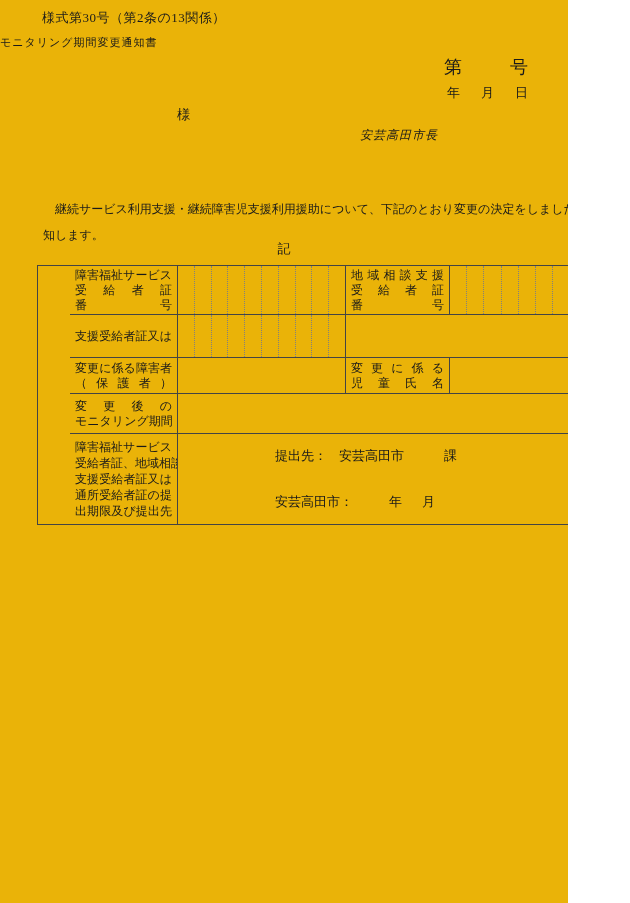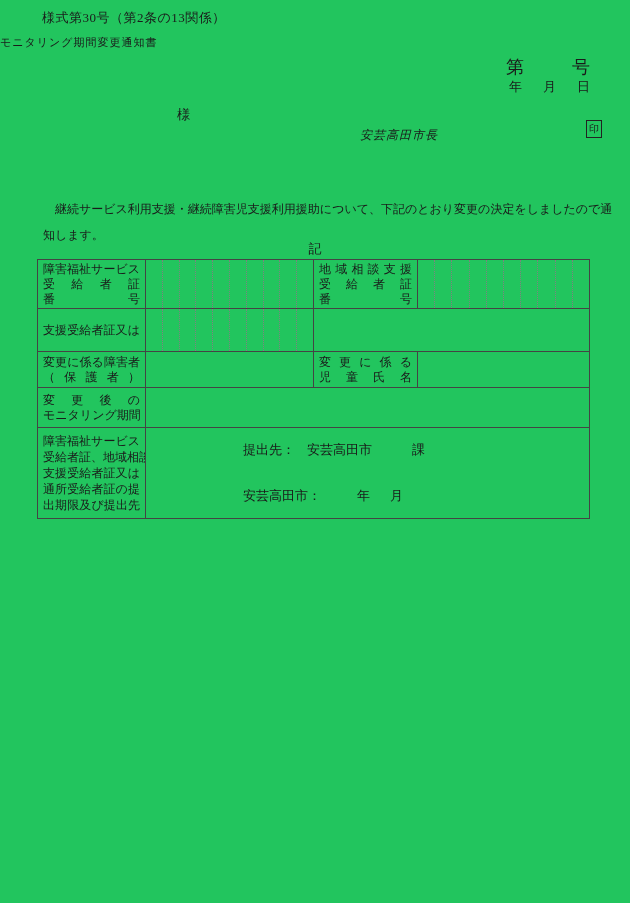--- a/index.html
+++ b/index.html
@@ -1,51 +1,52 @@
 <!DOCTYPE html>
 <html><head>
 <meta charset="utf-8">
 <style>
   html,body { margin:0; padding:0; background:#ffffff; }
   .page {
     position:relative;
-    width:630px; height:903px;
-    background:#22c55e;
+    width:568px; height:903px;
+    background:#eab308;
     color:#1a1a1a;
     font-family:"Liberation Serif","DejaVu Serif",serif;
     overflow:hidden;
   }
   .abs { position:absolute; }
 
   .form-number { left:42px; top:9px; font-size:13px; letter-spacing:0.5px; }
   .doc-title   { left:0; right:0; top:35px; text-align:left; font-size:11px; letter-spacing:1px; }
   .doc-number  { top:55px; right:36px; font-size:18px; letter-spacing:4px; }
-  .date-line   { top:78px; right:36px; font-size:13px; letter-spacing:4px; }
+  .date-line   { top:84px; right:36px; font-size:13px; letter-spacing:4px; }
   .recipient   { left:177px; top:106px; font-size:13.5px; }
   .sender      { left:360px; top:127px; font-size:12px; letter-spacing:1px;font-style:italic; }
   .seal-box {
     left:586px; top:120px; width:14px; height:16px;
     border:1.5px solid #222; font-size:10px;
     display:flex; align-items:center; justify-content:center;
   }
   .body-par {
     left:43px; top:196px; width:578px;
     font-size:12px; line-height:26px; text-indent:12px;
   }
   .ki-mark { left:0; right:0; top:240px; text-align:center; font-size:13px; }
 
   
   .doc-table {
-    left:37px; top:259px;
+    left:37px; top:265px;
     display:grid;
     grid-template-columns:108px 168px 104px 171px;
     grid-template-rows:49px 43px 36px 40px 90px;
     border:1px solid #444;
     box-sizing:content-box;
     font-size:12px;
+    padding-left:32px;
   }
   .cell {
     border-right:1px solid #444;
     border-bottom:1px solid #444;
     box-sizing:border-box;
     position:relative;
     overflow:hidden;
   }
   .cell.last-col  { border-right:none; }
   .cell.last-row  { border-bottom:none; }

